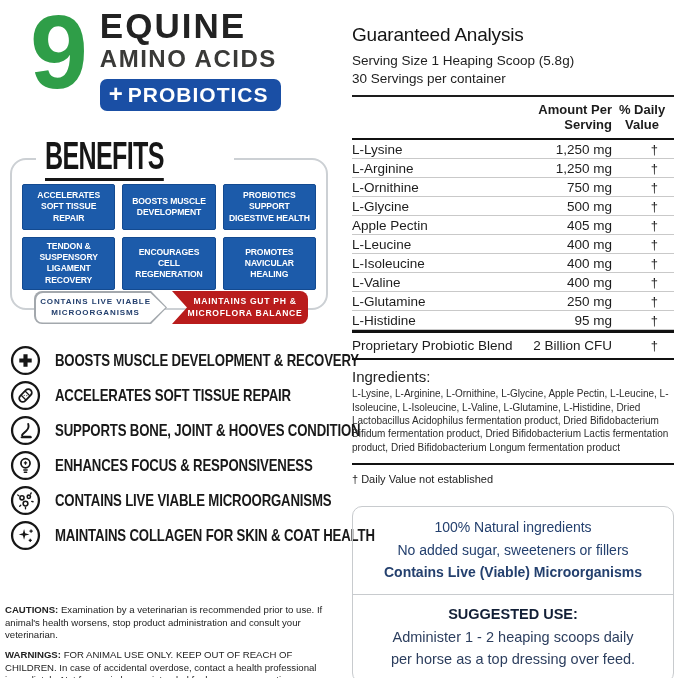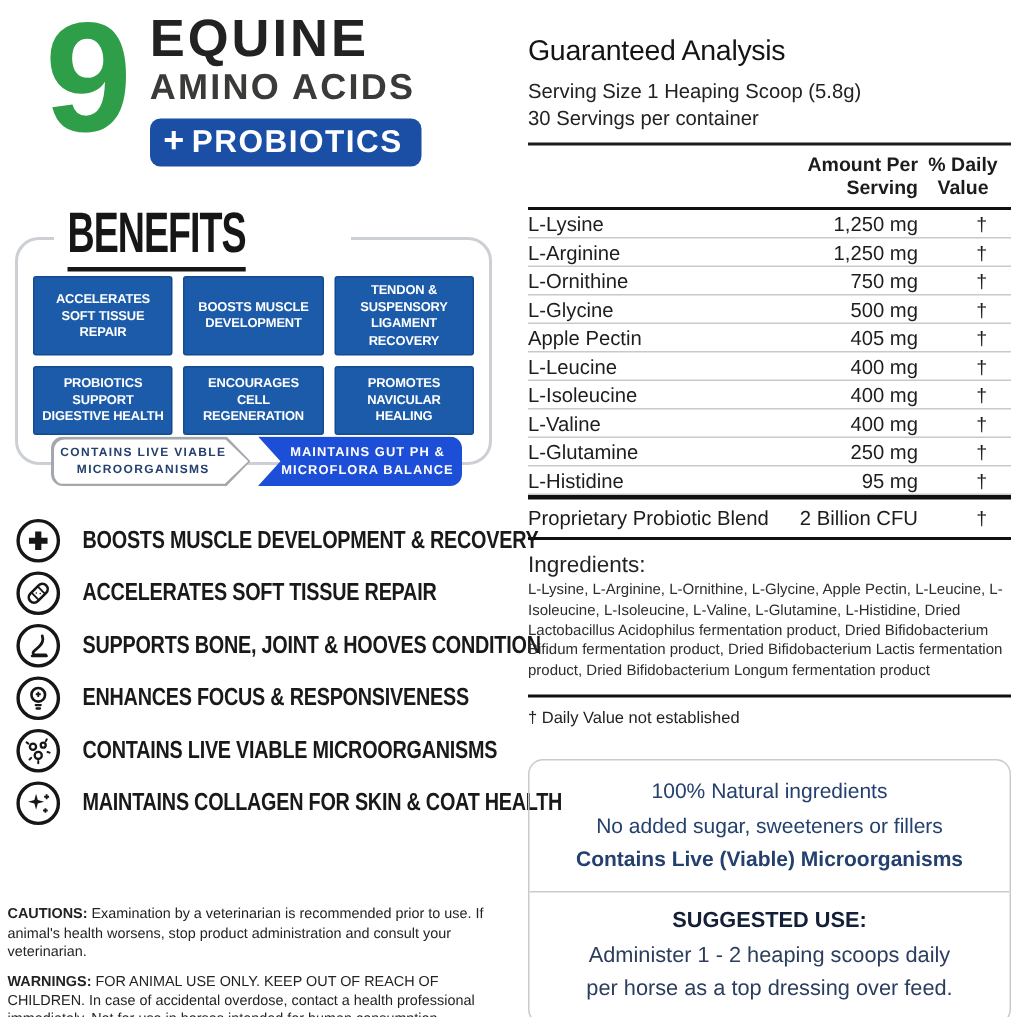--- a/index.html
+++ b/index.html
@@ -35,21 +35,21 @@
     letter-spacing:-0.1px; padding:3px 4px; text-transform:uppercase; }
   .ribbons { position:absolute; bottom:-16px; left:22px; display:flex; align-items:center; }
   .ribbon-white-outer { width:133px; height:33px; background:#a3a8ad;
     clip-path:polygon(0 0,88% 0,100% 50%,88% 100%,0 100%); border-radius:8px 0 0 8px;
     position:relative; }
   .ribbon-white-inner { position:absolute; inset:1.5px; background:#ffffff;
     clip-path:polygon(0 0,88% 0,100% 50%,88% 100%,0 100%); border-radius:7px 0 0 7px;
     display:flex; flex-direction:column; align-items:center; justify-content:center;
     color:#24406e; font-weight:800; font-size:8px; letter-spacing:0.9px; line-height:1.35;
     text-align:center; padding-right:10px; }
-  .ribbon-green { margin-left:5px; width:136px; height:33px; background:#1d4ed8;
+  .ribbon-green { margin-left:5px; width:136px; height:33px; background:#b91c1c;
     border-radius:0 8px 8px 0;
     clip-path:polygon(0 0,100% 0,100% 100%,0 100%,11% 50%);
     display:flex; flex-direction:column; align-items:center; justify-content:center;
     color:#ffffff; font-weight:800; font-size:8.6px; letter-spacing:0.7px; line-height:1.35;
     text-align:center; padding-left:10px; }
 
   
   .features { position:absolute; top:346px; left:10px; width:330px; list-style:none; }
   .feature-item { display:flex; align-items:center; gap:14px; height:29px; margin-bottom:6px; }
   .feat-icon { width:31px; height:31px; flex:0 0 31px; }
@@ -116,22 +116,22 @@
     </div>
   </div>
 
   <div class="benefits">
     <div class="benefits-heading">
       <span class="benefits-heading-text">BENEFITS</span>
     </div>
     <div class="benefit-grid">
       <div class="benefit-box">ACCELERATES SOFT TISSUE REPAIR</div>
       <div class="benefit-box">BOOSTS MUSCLE DEVELOPMENT</div>
+      <div class="benefit-box">PROBIOTICS SUPPORT DIGESTIVE HEALTH</div>
       <div class="benefit-box">TENDON &amp; SUSPENSORY LIGAMENT RECOVERY</div>
-      <div class="benefit-box">PROBIOTICS SUPPORT DIGESTIVE HEALTH</div>
       <div class="benefit-box">ENCOURAGES CELL REGENERATION</div>
       <div class="benefit-box">PROMOTES NAVICULAR HEALING</div>
     </div>
     <div class="ribbons">
       <div class="ribbon-white-outer">
         <div class="ribbon-white-inner">
           <span>CONTAINS LIVE VIABLE</span>
           <span>MICROORGANISMS</span>
         </div>
       </div>

